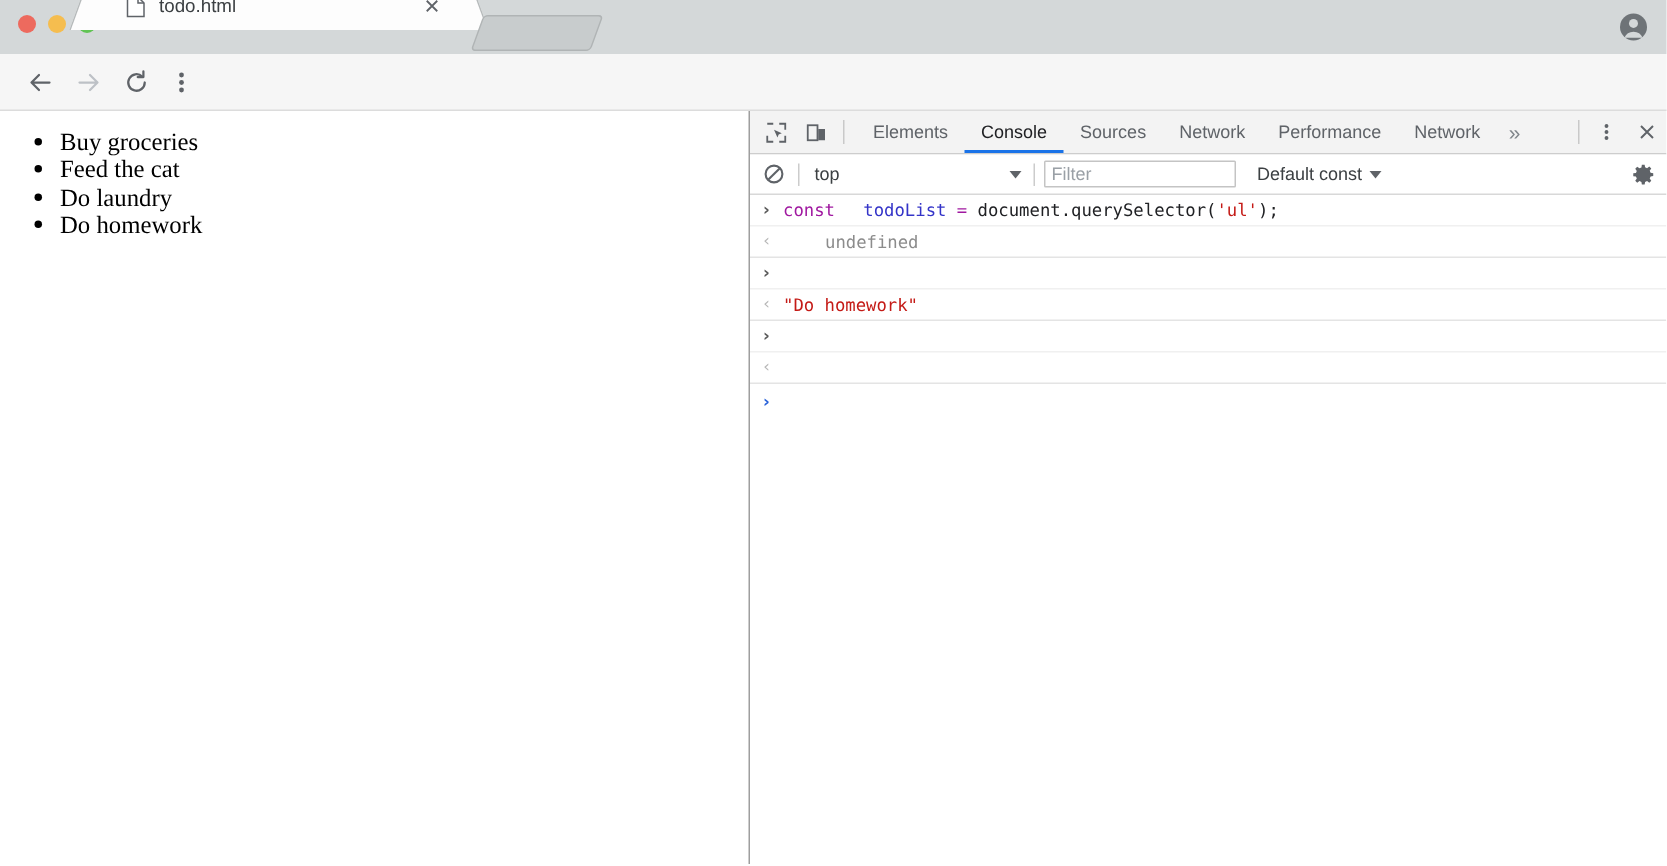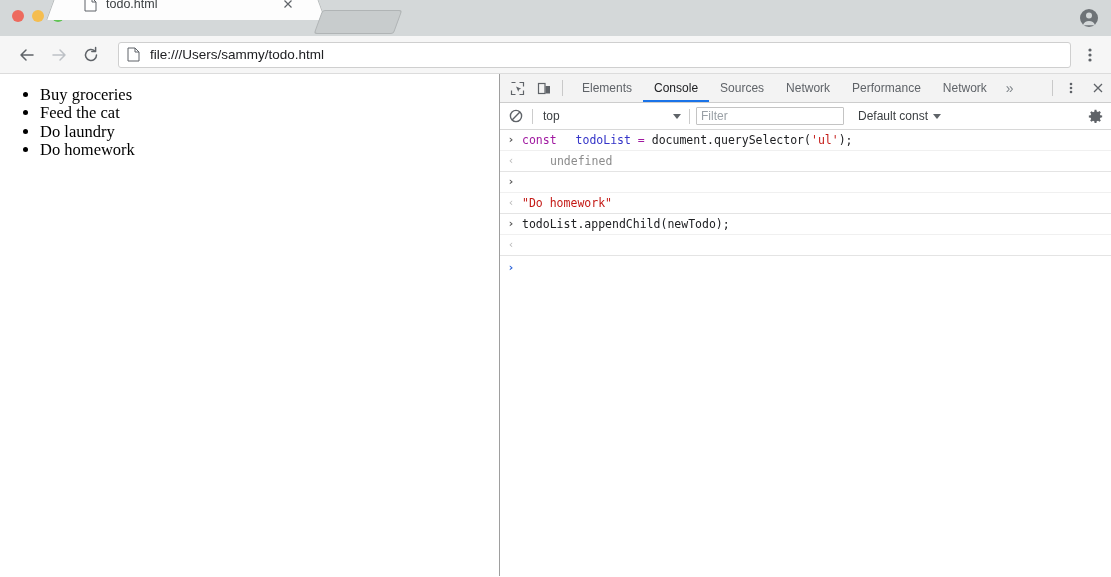--- a/index.html
+++ b/index.html
@@ -320,21 +320,21 @@
   .dt-context .lbl { flex: 1 1 auto; }
   .caret {
     width: 0; height: 0;
     border-left: 4.5px solid transparent;
     border-right: 4.5px solid transparent;
     border-top: 5px solid #5f6368;
     display: inline-block;
     flex: 0 0 auto;
   }
   .dt-filter-input {
-    width: 148px;
+    width: 128px;
     height: 18px;
     border: 1px solid #c4c4c4;
     background: #fff;
     border-radius: 1px;
     display: flex;
     align-items: center;
     padding: 0 4px;
     box-sizing: border-box;
     font-size: 12px;
     color: #9aa0a6;
@@ -457,29 +457,20 @@
         <path d="M4 10h12M11 5l5 5-5 5" stroke="#bdc1c6" stroke-width="1.5" fill="none" stroke-linecap="round" stroke-linejoin="round"></path>
       </svg>
     </span>
     <span class="nav-btn">
       <svg width="20" height="20" viewBox="0 0 20 20">
         <path d="M15.5 10a5.5 5.5 0 1 1-1.7-4" stroke="#5f6368" stroke-width="1.5" fill="none" stroke-linecap="round"></path>
         <path d="M14.6 2.6v3.8h-3.8" stroke="#5f6368" stroke-width="1.5" fill="none" stroke-linecap="round" stroke-linejoin="round"></path>
       </svg>
     </span>
 
-    <div class="omnibox">
-      <span class="omnibox-icon">
-        <svg width="13" height="15" viewBox="0 0 13 15">
-          <path d="M1 1h7l4 4v9H1z" fill="#fff" stroke="#5f6368" stroke-width="1"></path>
-          <path d="M8 1v4h4" fill="none" stroke="#5f6368" stroke-width="1"></path>
-        </svg>
-      </span>
-      <span class="omnibox-url" title="file:///Users/sammy/todo.html">file:///Users/sammy/todo.html</span>
-    </div>
 
     <span class="menu-btn">
       <svg width="16" height="20" viewBox="0 0 16 20">
         <circle cx="8" cy="5" r="1.6" fill="#5f6368"></circle>
         <circle cx="8" cy="10" r="1.6" fill="#5f6368"></circle>
         <circle cx="8" cy="15" r="1.6" fill="#5f6368"></circle>
       </svg>
     </span>
   </div>
 
@@ -580,21 +571,20 @@
           <span class="msg-gutter gutter-in">›</span>
         </div>
 
         <div class="msg grp-end">
           <span class="msg-gutter gutter-out">‹</span>
           <span class="msg-text tk-str">"Do homework"</span>
         </div>
 
         <div class="msg">
           <span class="msg-gutter gutter-in">›</span>
-          <span class="msg-text">todoList.appendChild(newTodo);</span>
         </div>
 
         <div class="msg grp-end">
           <span class="msg-gutter gutter-out">‹</span>
         </div>
 
         <div class="msg no-border prompt-row">
           <span class="msg-gutter gutter-prompt">›</span>
           <span class="msg-text"></span>
         </div>

